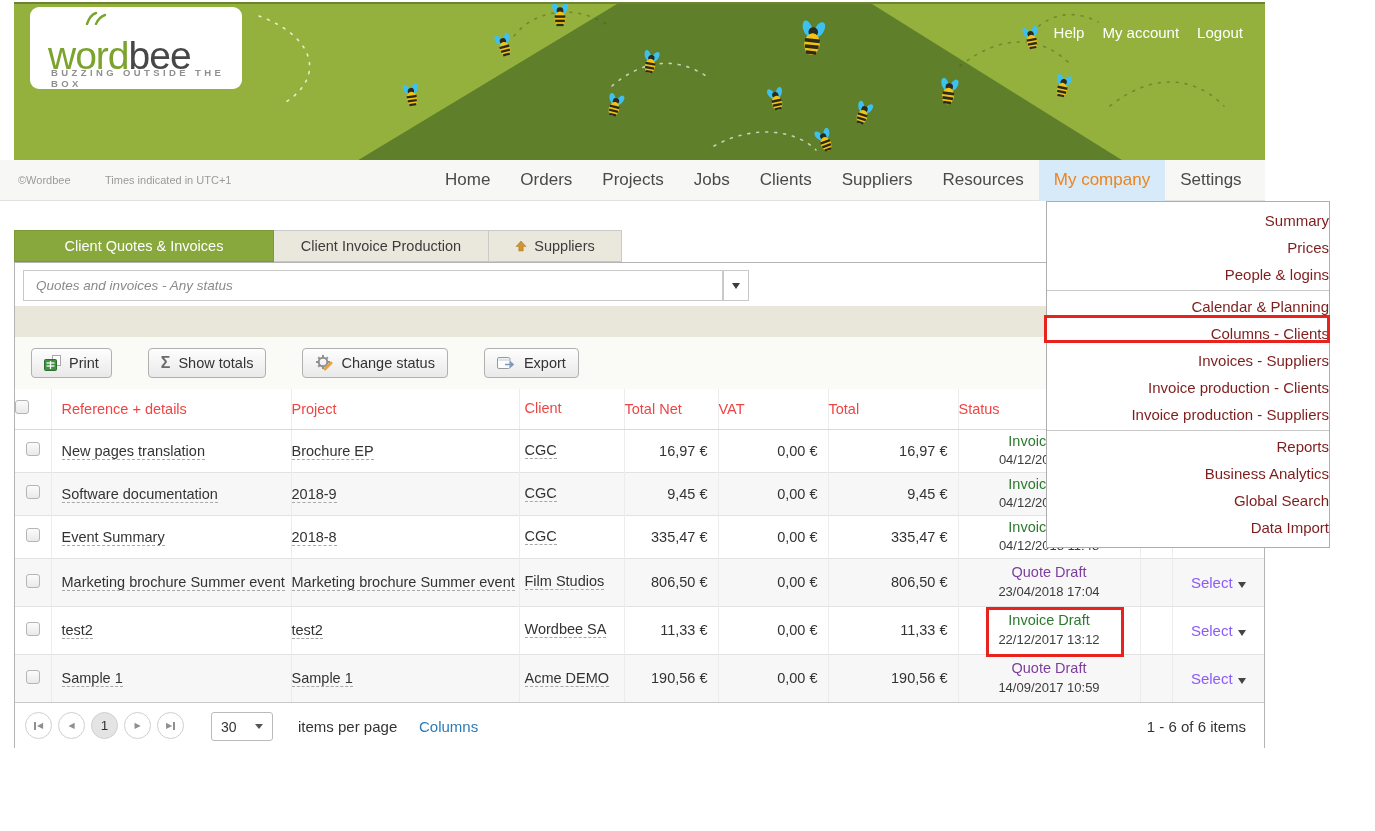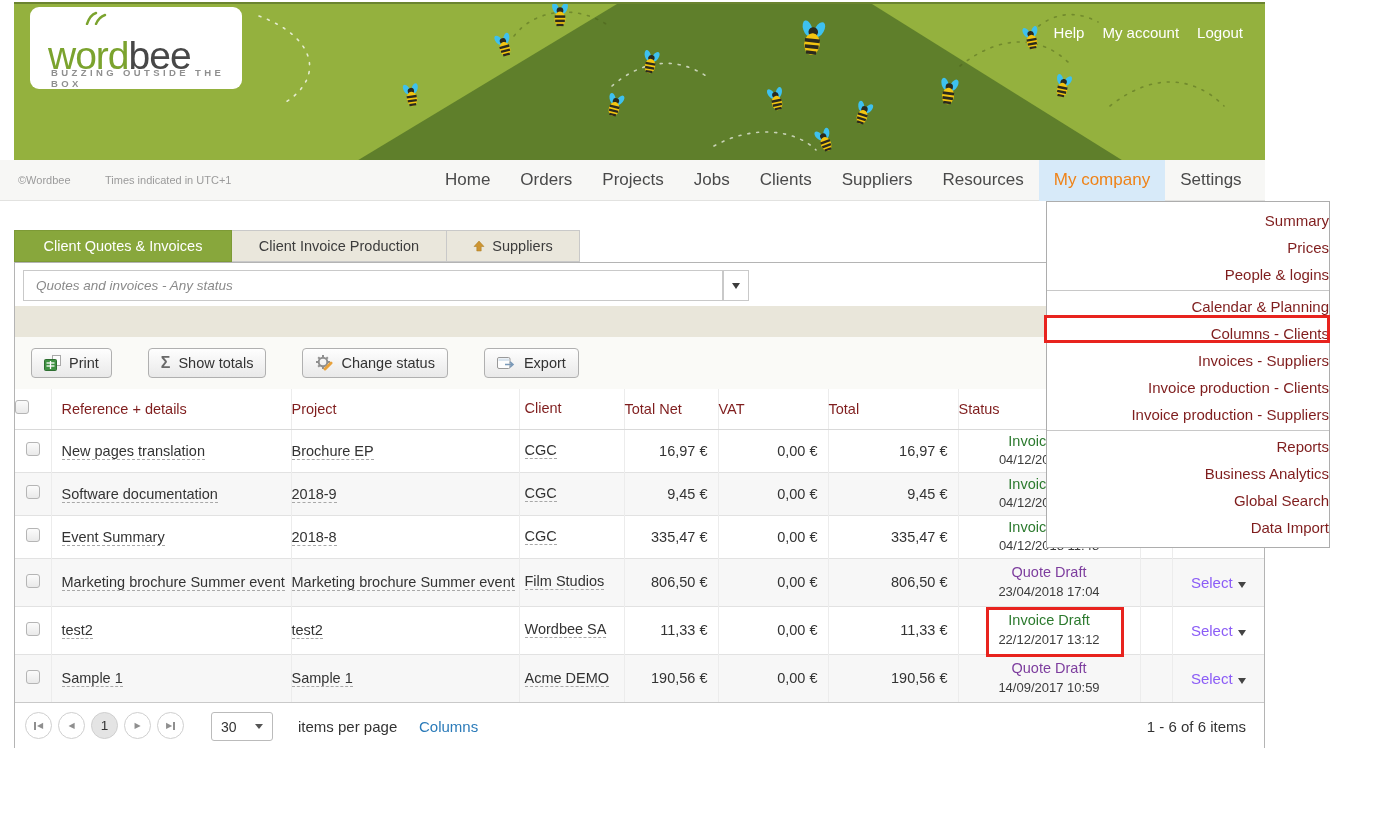--- a/index.html
+++ b/index.html
@@ -22,42 +22,42 @@
   .meta-nav { position:absolute; left:0; top:160px; width:1265px; height:41px; background:#f7f7f5; border-bottom:1px solid #e2e2e0; }
   .copyright { position:absolute; left:18px; top:14px; font-size:11px; color:#9b9b9b; }
   .tz-note   { position:absolute; left:105px; top:14px; font-size:11px; color:#9b9b9b; }
   .main-nav { position:absolute; left:430px; top:0; height:41px; display:flex; }
   .main-nav .nav-item { font-size:17px; color:#4a4a4a; line-height:40px; padding:0 15px; cursor:pointer; white-space:nowrap; }
   .main-nav .nav-item.active { background:#d7eaf9; color:#ef8318; }
 
   
   .tabs { position:absolute; left:14px; top:230px; display:flex; }
   .tab { height:32px; line-height:31px; text-align:center; font-size:14.5px; cursor:pointer; }
-  .tab.active { width:218px; background:#88a73c; border:1px solid #7d9a36; color:#fff; }
+  .tab.active { width:260px; background:#88a73c; border:1px solid #7d9a36; color:#fff; }
   .tab.plain  { background:#eae7dc; border:1px solid #c9c9c9; border-left:none; color:#3c3c3c; }
   .tab.t2 { width:215px; }
   .tab.t3 { width:133px; }
   .tab .arrow-up-icon { display:inline-block; vertical-align:-1px; margin-right:7px; }
 
   
   .panel { position:absolute; left:14px; top:262px; width:1251px; height:486px; background:#fff; border:1px solid #b4b4b4; }
   .filter-row { position:relative; height:43px; background:#fff; }
   .filter-box { position:absolute; left:8px; top:7px; width:700px; height:31px; border:1px solid #c9c9c9; background:#fff; font-style:italic; color:#8a8a8a; font-size:13.5px; line-height:29px; padding-left:12px; cursor:pointer; }
   .filter-arrow-btn { position:absolute; left:708px; top:7px; width:26px; height:31px; border:1px solid #c9c9c9; background:#fff; cursor:pointer; display:flex; align-items:center; justify-content:center; }
   .caret { width:0; height:0; border-left:4.5px solid transparent; border-right:4.5px solid transparent; border-top:6px solid #3c3c3c; display:inline-block; }
   .beige-strip { height:31px; background:#e9e6da; }
   .toolbar { height:52px; background:#fafaf7; display:flex; align-items:center; padding-left:16px; gap:36px; }
   .tb-btn { height:30px; border:1px solid #b0b0b0; border-radius:4px; background:linear-gradient(#fefefe,#e9e9e9); font-size:14.5px; color:#333; padding:0 12px; display:flex; align-items:center; gap:8px; cursor:pointer; font-family:"Liberation Sans", sans-serif; }
   .sigma-glyph { font-size:16px; font-weight:bold; color:#6a6a6a; }
 
   
   table.grid { border-collapse:collapse; table-layout:fixed; width:1249px; }
   table.grid col.c-chk{width:36px} col.c-ref{width:240px} col.c-prj{width:228px} col.c-cli{width:105px}
   col.c-net{width:94px} col.c-vat{width:110px} col.c-tot{width:130px} col.c-sta{width:182px} col.c-gap{width:32px} col.c-sel{width:92px}
-  table.grid th { height:40px; font-weight:normal; font-size:14.5px; color:#7f1d1d; text-align:left; border-bottom:1px solid #d9d9d9; }
+  table.grid th { height:40px; font-weight:normal; font-size:14.5px; color:#ef4444; text-align:left; border-bottom:1px solid #d9d9d9; }
   table.grid td { font-size:14.5px; color:#333; border-top:1px solid #e2e2e2; }
   table.grid td + td, table.grid th + th { border-left:1px solid #ececec; }
   tr.r1 td { height:43px; } tr.r2 td { height:48px; }
   tr.alt td { background:#f7f7f7; }
   .pad-l { padding-left:10px; }
   .num { text-align:right; padding-right:10px; }
   .ctr { text-align:center; }
   .lnk { color:#333; text-decoration:none; border-bottom:1px dashed #a8a8a8; cursor:pointer; }
   .client-cell { padding-left:5px; line-height:1.45; }
   .status-cell { text-align:center; line-height:1.3; }

